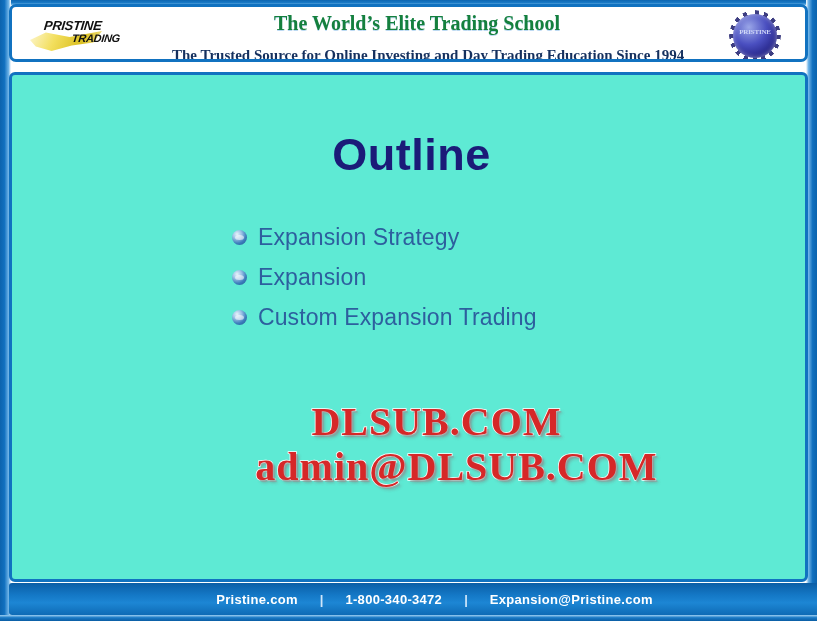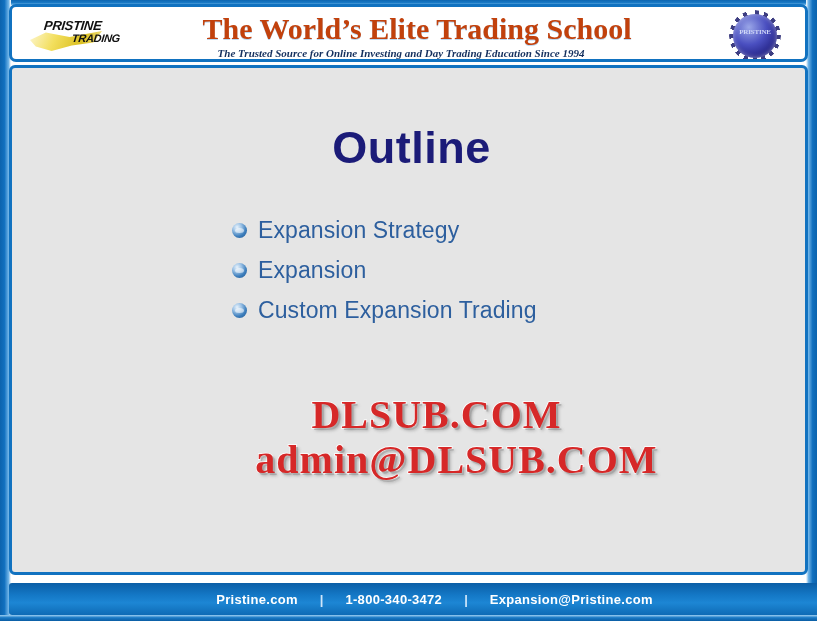--- a/index.html
+++ b/index.html
@@ -104,36 +104,35 @@
   }
 
   .header-title {
     position: absolute;
     left: 160px;
     top: 5px;
     width: 490px;
     text-align: center;
     font-family: "Liberation Serif", serif;
     font-weight: bold;
-    font-size: 30px;
+    font-size: 20px;
     letter-spacing: 0px;
-    color: #c2410c;
+    color: #15803d;
     text-shadow: 0 1px 0 #bcd9f2;
     white-space: nowrap;
   }
   .header-tagline {
     position: absolute;
-    left: 144px;
+    left: 160px;
     top: 40px;
     width: 490px;
     text-align: center;
     font-family: "Liberation Serif", serif;
     font-weight: bold;
-    font-style: italic;
-    font-size: 11px;
+    font-size: 15px;
     color: #15305e;
     white-space: nowrap;
   }
 
   .badge {
     position: absolute;
     right: 24px;
     top: 3px;
     width: 52px;
     height: 52px;
@@ -183,24 +182,24 @@
     font-weight: bold;
     color: #cfd6f7;
     letter-spacing: -.2px;
     line-height: 8px;
   }
 
   
   .body-panel {
     position: absolute;
     left: 9px;
-    top: 65px;
+    top: 72px;
     width: 799px;
     height: 510px;
-    background: #e5e5e5;
+    background: #5eead4;
     border: 3px solid #1172c0;
     border-radius: 6px;
     box-sizing: border-box;
     overflow: hidden;
   }
 
   .slide-title {
     position: absolute;
     left: 0;
     top: 54px;

